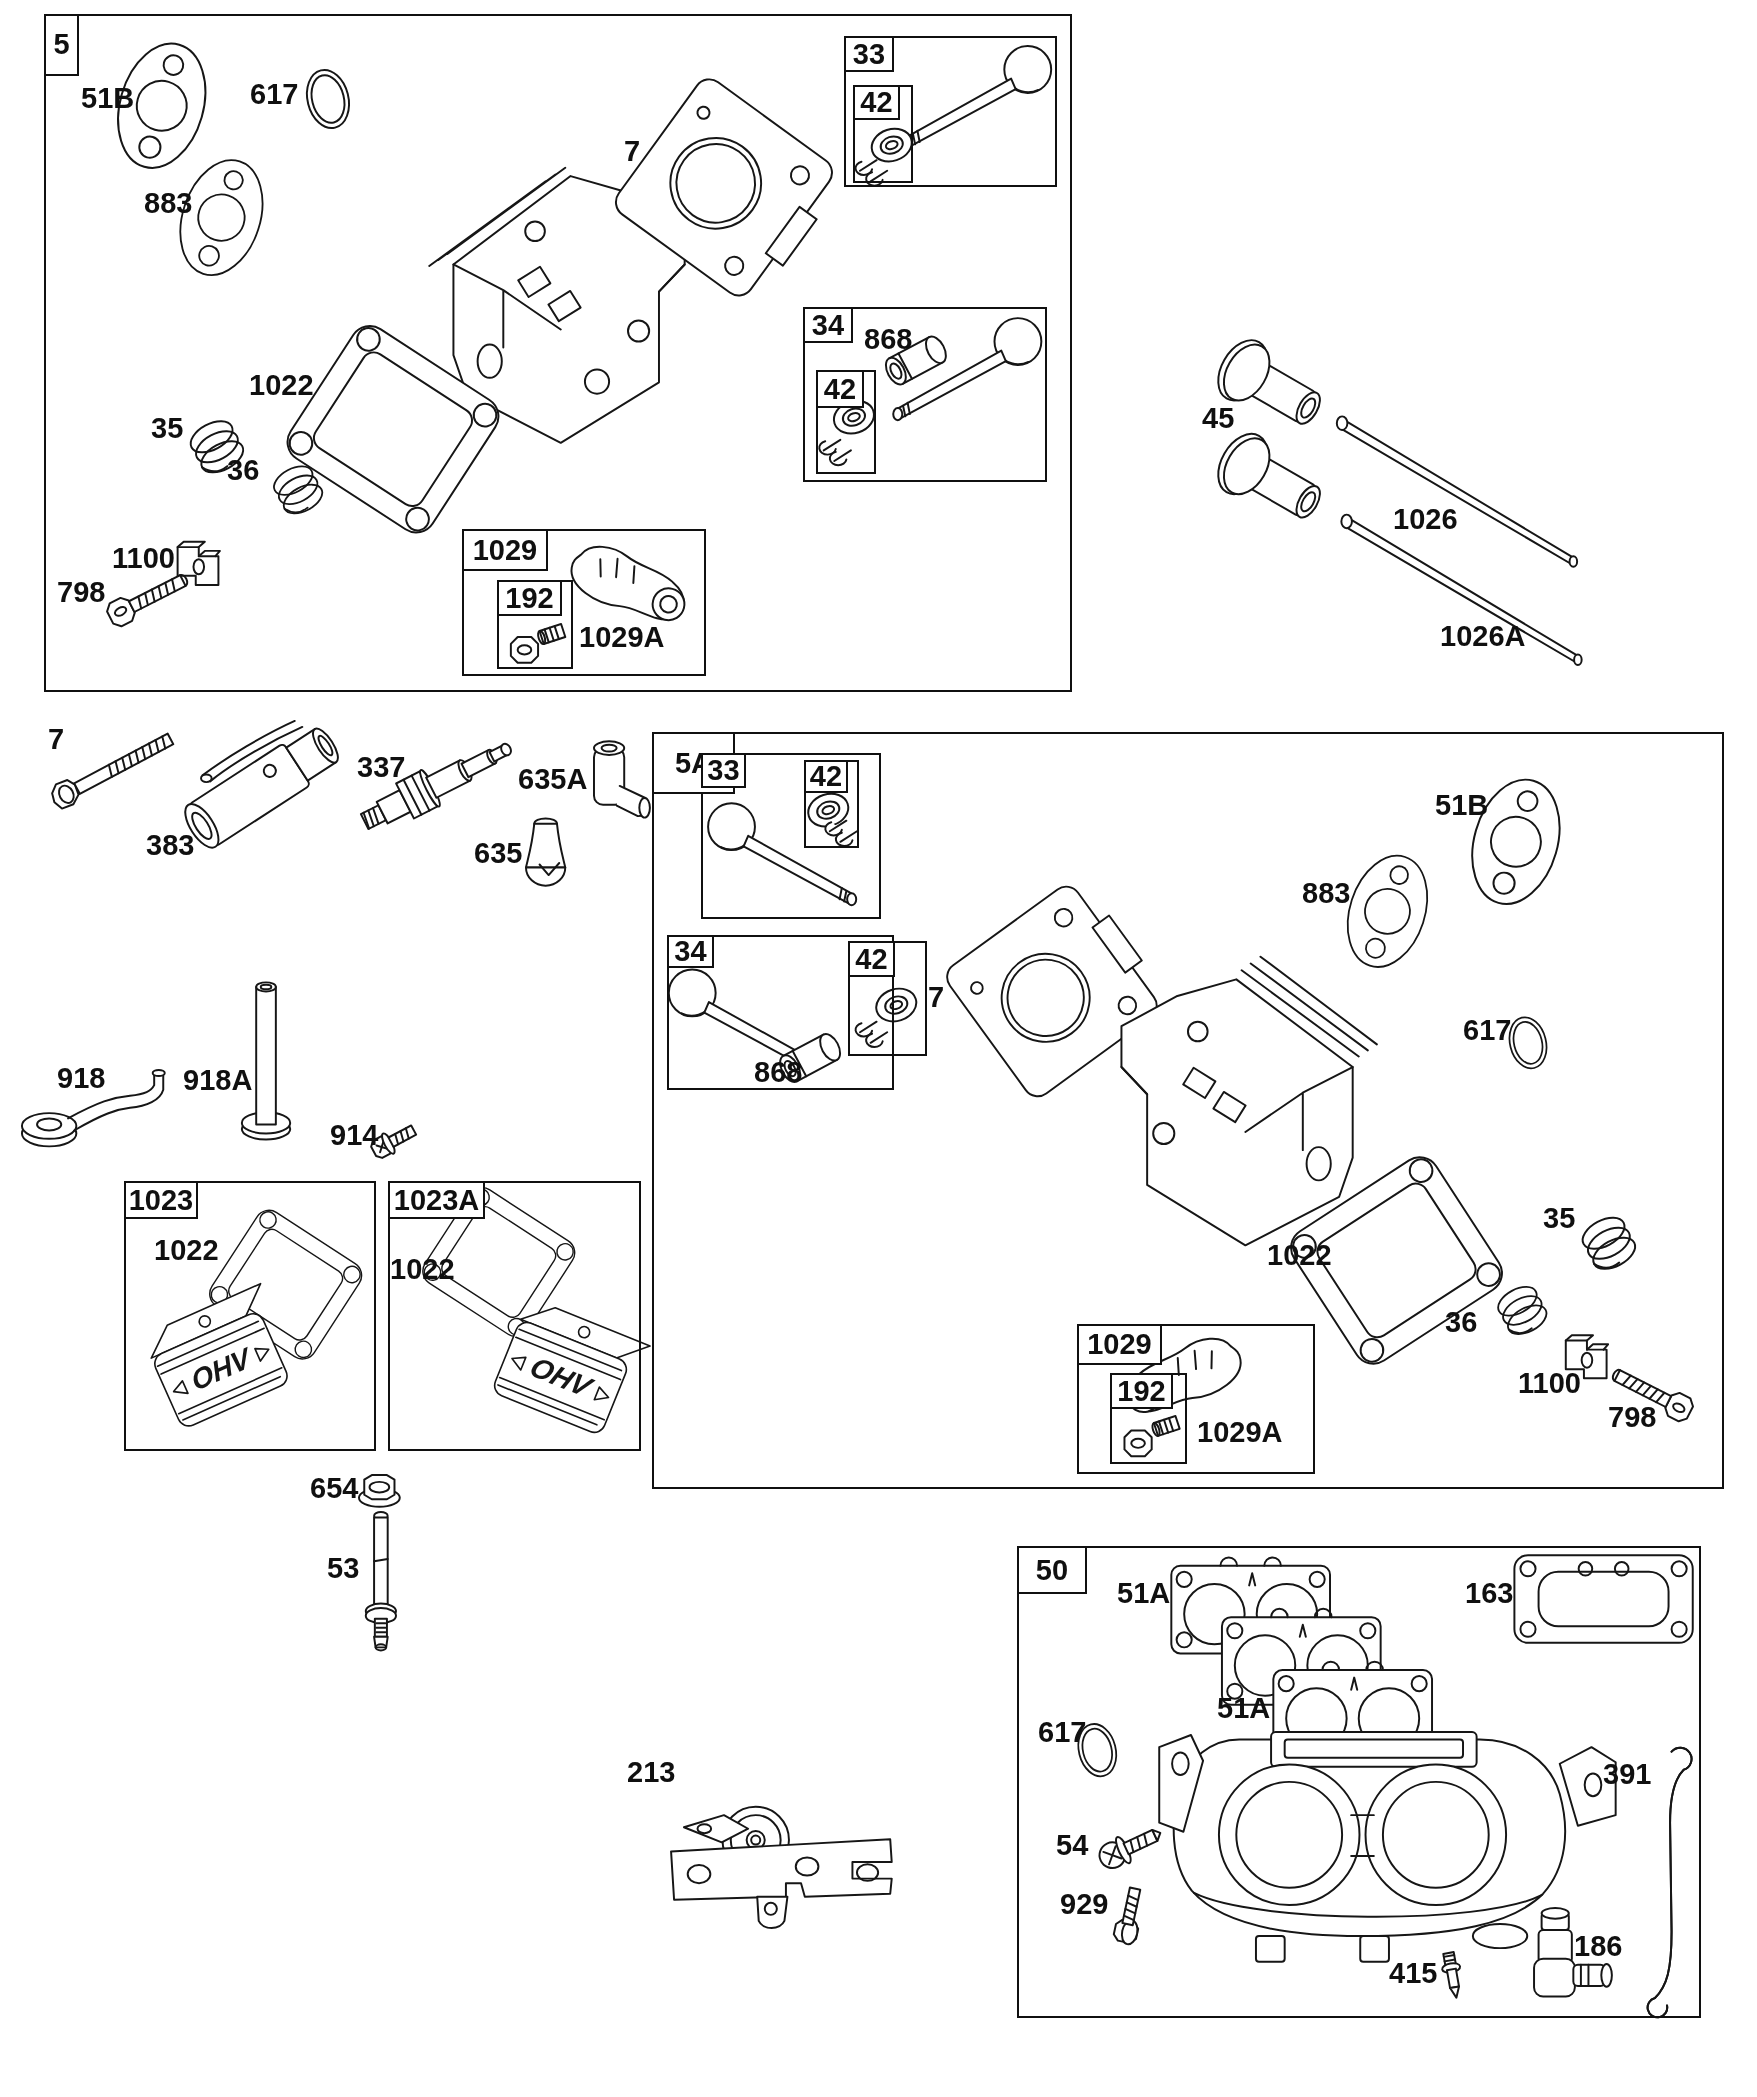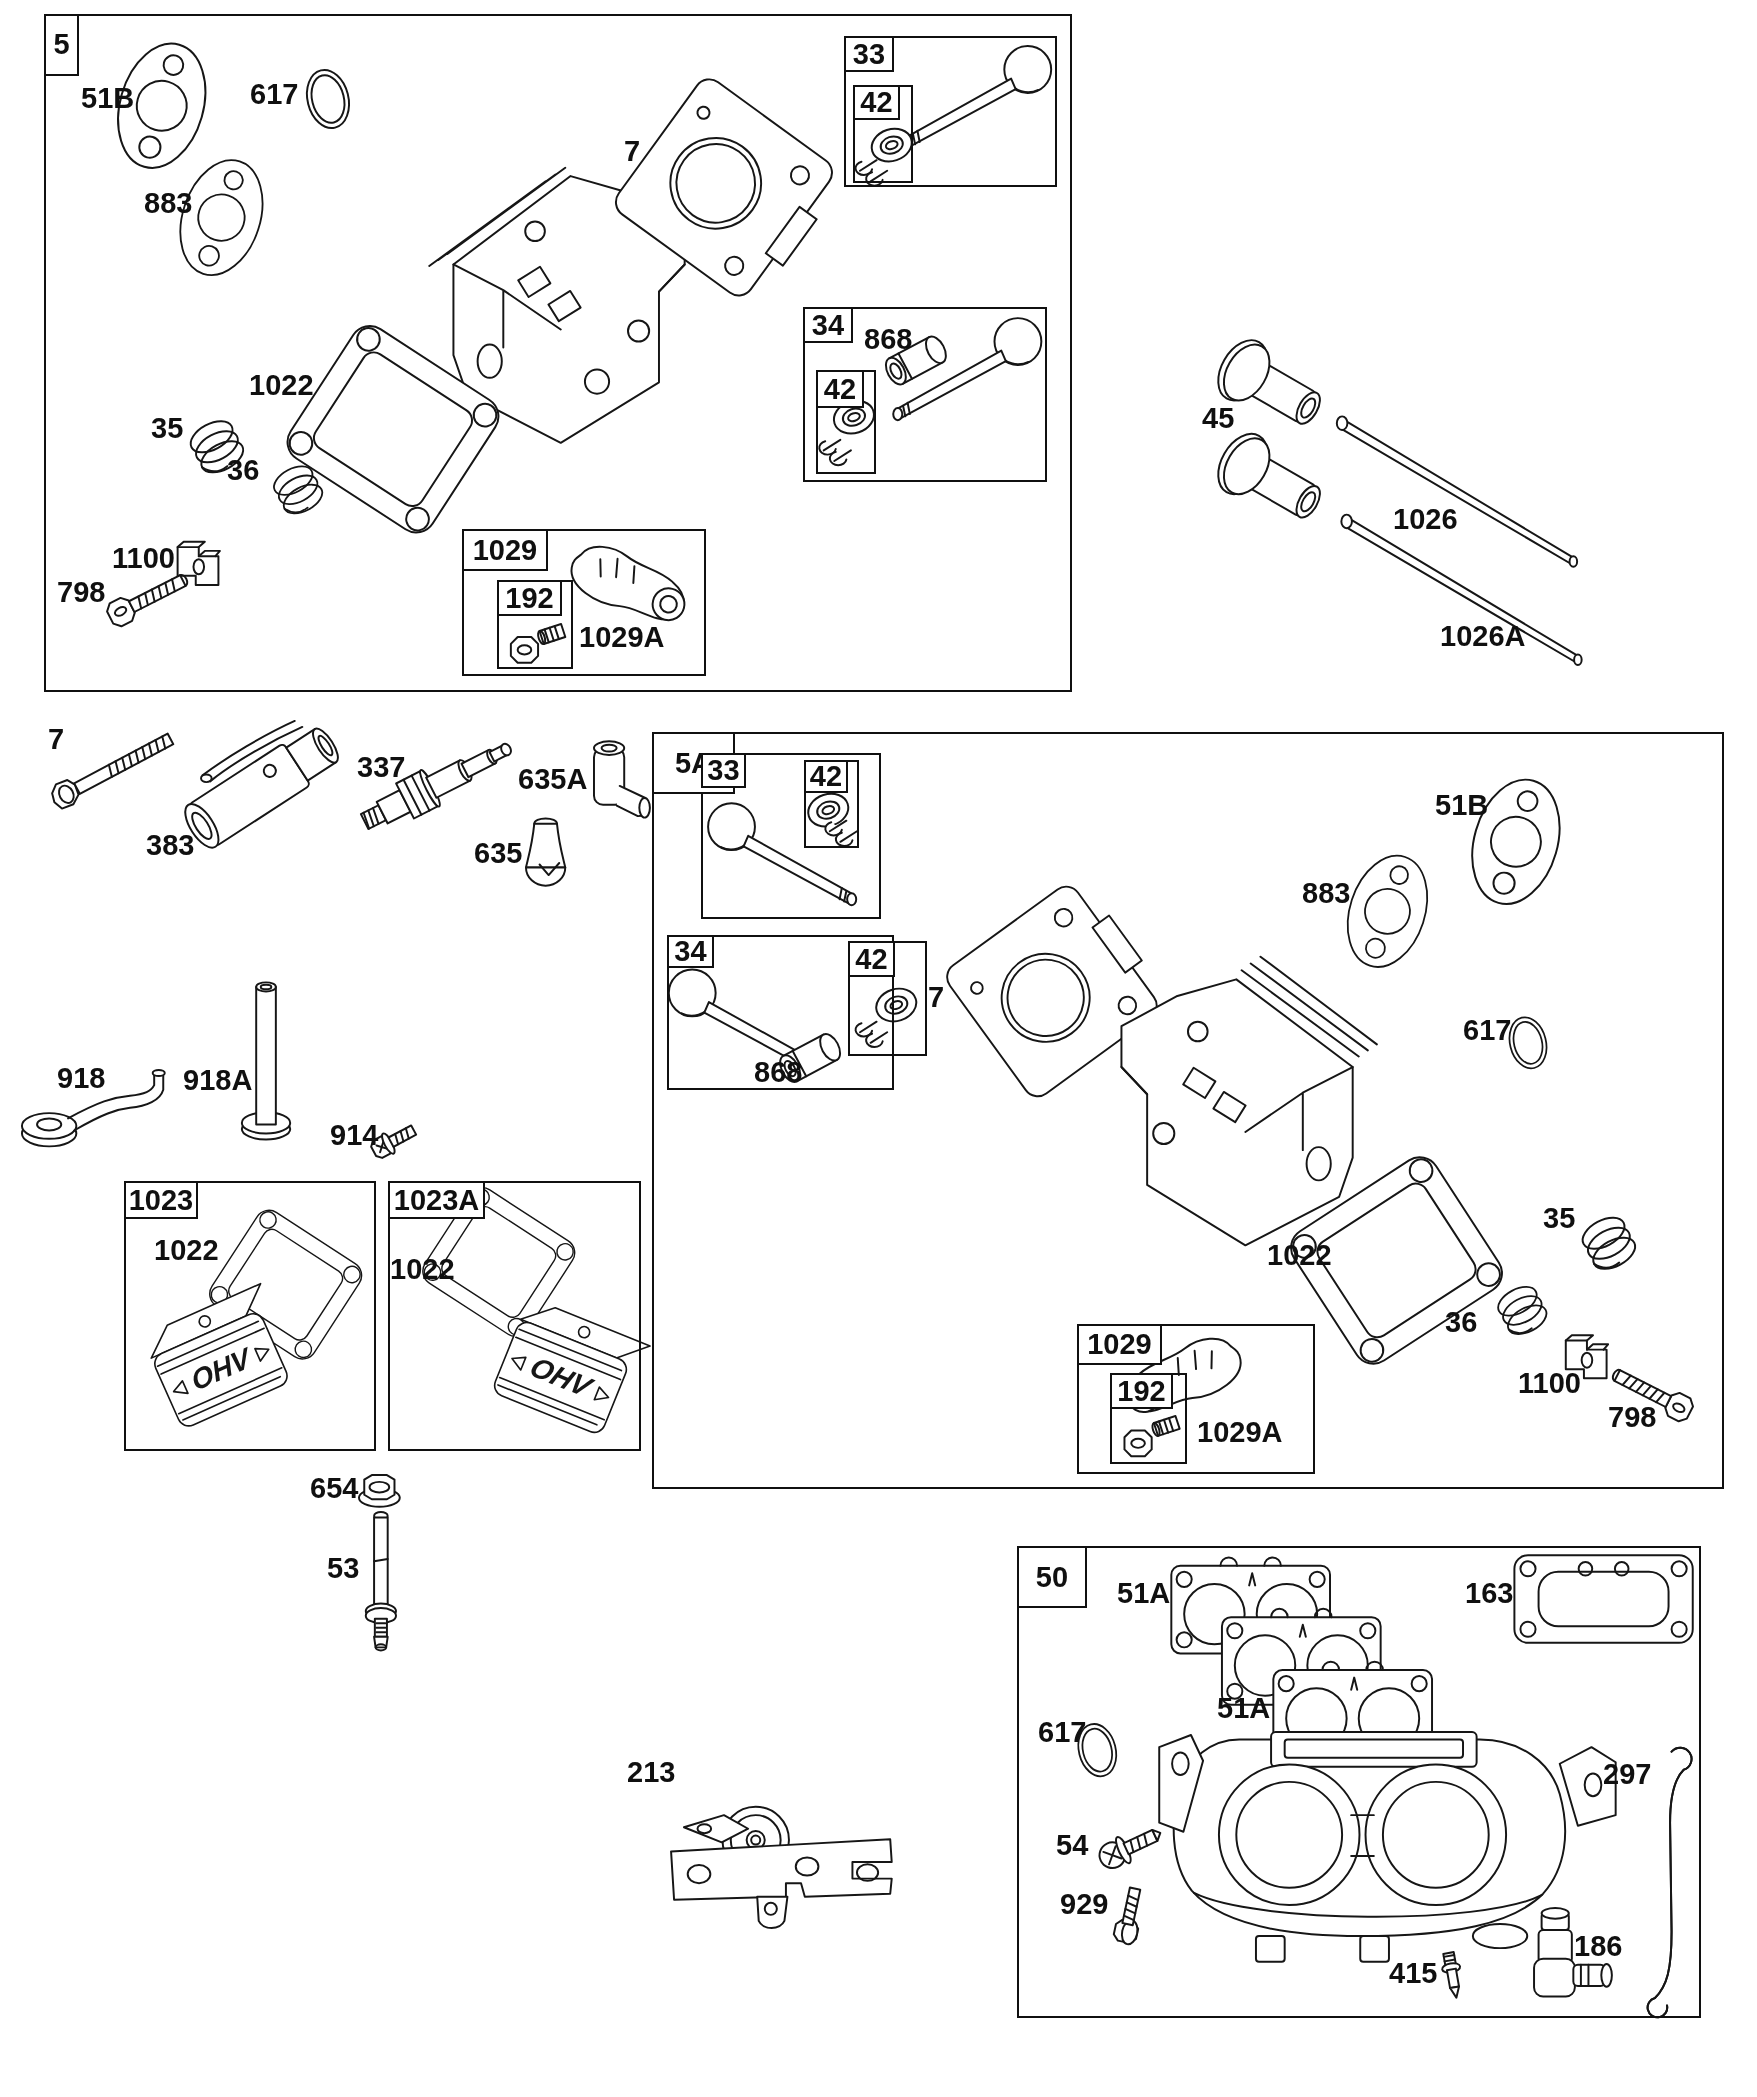--- a/index.html
+++ b/index.html
@@ -410,21 +410,21 @@
 <div class="chip" style="left:497px;top:580px;width:65px;height:36px">192</div>
 <div class="chip" style="left:652px;top:732px;width:83px;height:62px">5A</div>
 <div class="chip" style="left:701px;top:753px;width:45px;height:35px">33</div>
 <div class="chip" style="left:804px;top:760px;width:44px;height:33px">42</div>
 <div class="chip" style="left:667px;top:935px;width:47px;height:33px">34</div>
 <div class="chip" style="left:848px;top:941px;width:47px;height:36px">42</div>
 <div class="chip" style="left:1077px;top:1324px;width:85px;height:41px">1029</div>
 <div class="chip" style="left:1110px;top:1373px;width:63px;height:36px">192</div>
 <div class="chip" style="left:124px;top:1181px;width:74px;height:38px">1023</div>
 <div class="chip" style="left:388px;top:1181px;width:97px;height:38px">1023A</div>
-<div class="chip" style="left:1017px;top:1546px;width:70px;height:62px">50</div>
+<div class="chip" style="left:1017px;top:1546px;width:70px;height:48px">50</div>
 
 <span class="lbl" style="left:81px;top:82px">51B</span>
 <span class="lbl" style="left:250px;top:78px">617</span>
 <span class="lbl" style="left:144px;top:187px">883</span>
 <span class="lbl" style="left:624px;top:135px">7</span>
 <span class="lbl" style="left:249px;top:369px">1022</span>
 <span class="lbl" style="left:151px;top:412px">35</span>
 <span class="lbl" style="left:227px;top:454px">36</span>
 <span class="lbl" style="left:112px;top:542px">1100</span>
 <span class="lbl" style="left:57px;top:576px">798</span>
@@ -461,18 +461,18 @@
 <span class="lbl" style="left:1608px;top:1401px">798</span>
 
 <span class="lbl" style="left:627px;top:1756px">213</span>
 
 <span class="lbl" style="left:1117px;top:1577px">51A</span>
 <span class="lbl" style="left:1465px;top:1577px">163</span>
 <span class="lbl" style="left:1217px;top:1692px">51A</span>
 <span class="lbl" style="left:1038px;top:1716px">617</span>
 <span class="lbl" style="left:1056px;top:1829px">54</span>
 <span class="lbl" style="left:1060px;top:1888px">929</span>
-<span class="lbl" style="left:1603px;top:1758px">297</span>
+<span class="lbl" style="left:1603px;top:1758px">391</span>
 <span class="lbl" style="left:1574px;top:1930px">186</span>
 <span class="lbl" style="left:1389px;top:1957px">415</span>
 
 </div>
 
 
 </body></html>

